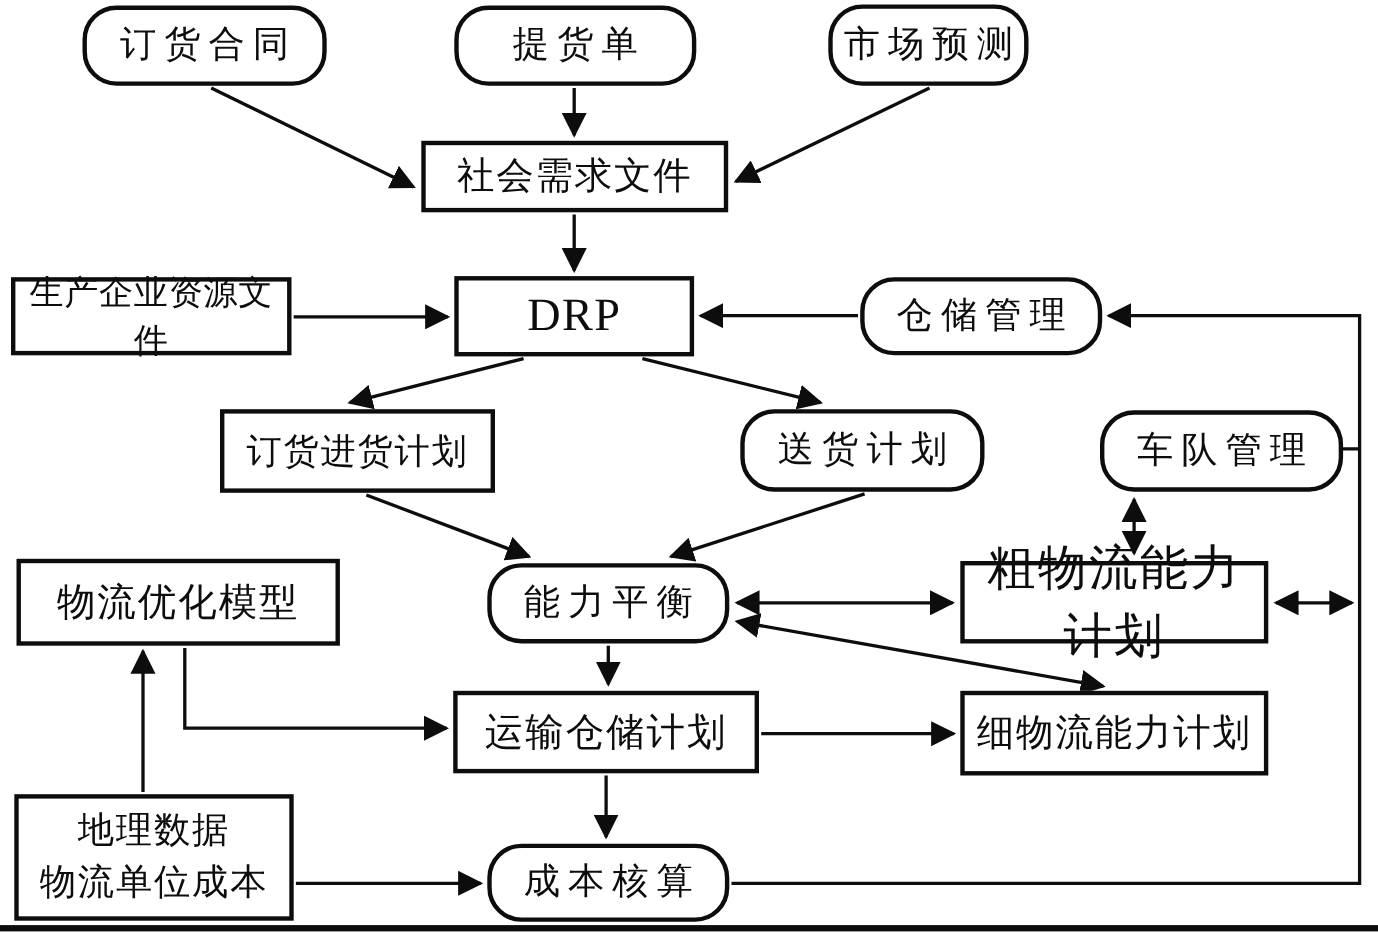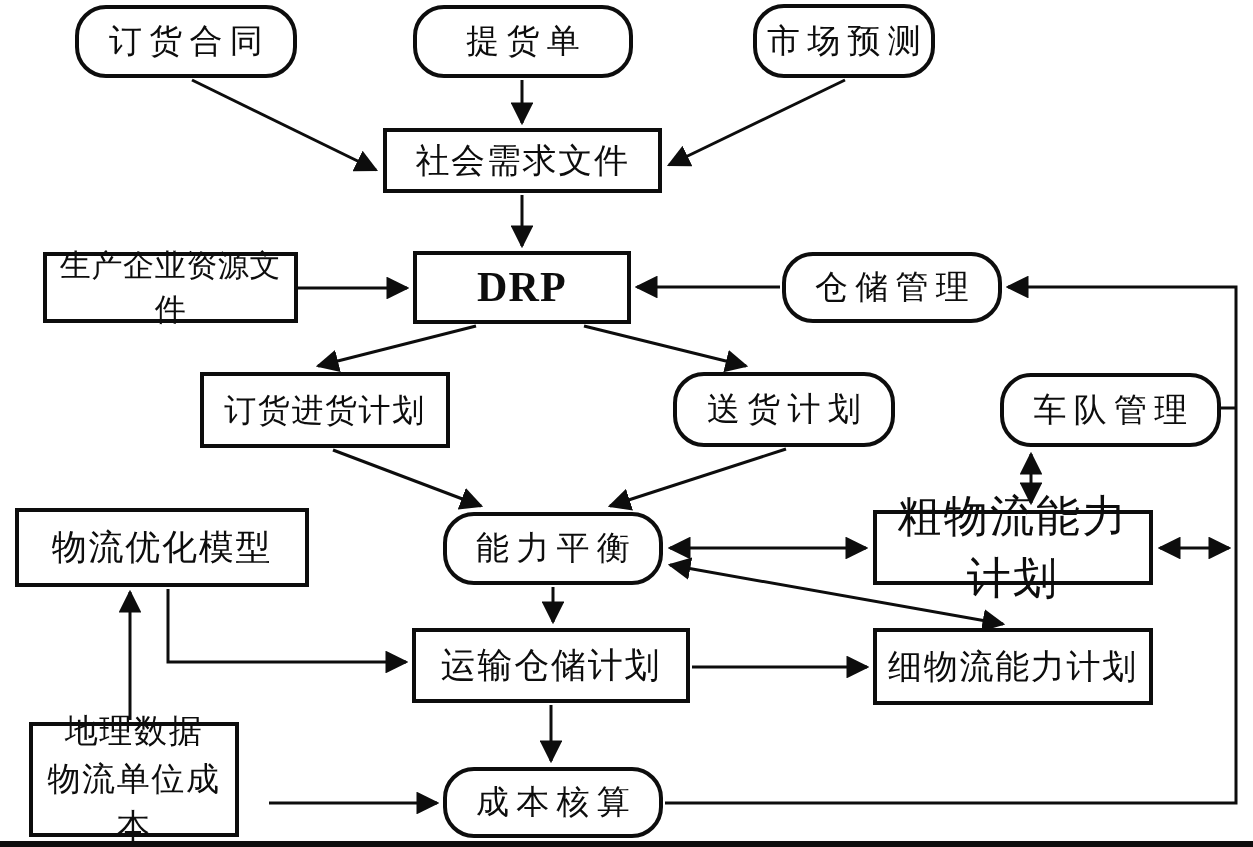--- a/index.html
+++ b/index.html
@@ -31,21 +31,21 @@
     justify-content: center;
     text-align: center;
     color: #0d0d0d;
     font-size: 33px;
     letter-spacing: 0.05em;
     white-space: pre-line;
     line-height: 1.4;
   }
   .node.wide { letter-spacing: 0.22em; text-indent: 0.22em; border-radius: 31px; }
   .node.long { font-size: 31px; letter-spacing: 0.02em; }
-  .node.drp  { font-size: 42px; font-weight: bold; letter-spacing: 0.03em; text-align: right; }
+  .node.drp  { font-size: 42px; font-weight: normal; letter-spacing: 0.03em; text-align: right; }
   .node.twoline { font-size: 33px; line-height: 1.45; }
   .bottom-band {
     position: absolute;
     left: 0;
     top: 841px;
     width: 1253px;
     height: 6px;
     background: #0d0d0d;
   }
 </style>
@@ -99,21 +99,21 @@
   </svg>
 
   <div class="node wide" style="left:75px;  top:5px;   width:222px; height:73px;">订货合同</div>
 
   <div class="node wide" style="left:413px; top:5px;   width:220px; height:73px;">提货单</div>
 
   <div class="node wide" style="left:753px; top:4px;   width:182px; height:74px;">市场预测</div>
 
   <div class="node" style="left:383px; top:128px; width:279px; height:65px; font-size:34px;">社会需求文件</div>
 
-  <div class="node long" style="left:10px;  top:252px; width:255px; height:71px;margin-left:33px;">生产企业资源文件</div>
+  <div class="node long" style="left:10px;  top:252px; width:255px; height:71px;">生产企业资源文件</div>
 
   <div class="node drp" style="left:413px; top:251px; width:218px; height:73px;">DRP</div>
 
   <div class="node wide" style="left:782px; top:252px; width:220px; height:71px;">仓储管理</div>
 
   <div class="node" style="left:200px; top:372px; width:250px; height:76px; font-size:32px;">订货进货计划</div>
 
   <div class="node wide" style="left:673px; top:372px; width:222px; height:75px;">送货计划</div>
 
   <div class="node wide" style="left:980px; top:373px; width:221px; height:74px;margin-left:20px;">车队管理</div>
@@ -121,19 +121,19 @@
   <div class="node" style="left:15px;  top:508px; width:294px; height:79px; font-size:35px;">物流优化模型</div>
 
   <div class="node wide" style="left:443px; top:512px; width:220px; height:73px;">能力平衡</div>
 
   <div class="node" style="left:873px; top:510px; width:280px; height:75px; font-size:44px;">粗物流能力计划</div>
 
   <div class="node" style="left:412px; top:628px; width:278px; height:75px; font-size:35px;">运输仓储计划</div>
 
   <div class="node" style="left:873px; top:628px; width:280px; height:77px; font-size:34px;">细物流能力计划</div>
 
-  <div class="node twoline" style="left:29px;  top:722px; width:210px; height:115px;">地理数据
+  <div class="node twoline" style="left:13px;  top:722px; width:254px; height:115px;">地理数据
 物流单位成本</div>
 
   <div class="node wide" style="left:443px; top:767px; width:220px; height:71px;">成本核算</div>
 
   <div class="bottom-band"></div>
 </div>
 
 </body></html>

